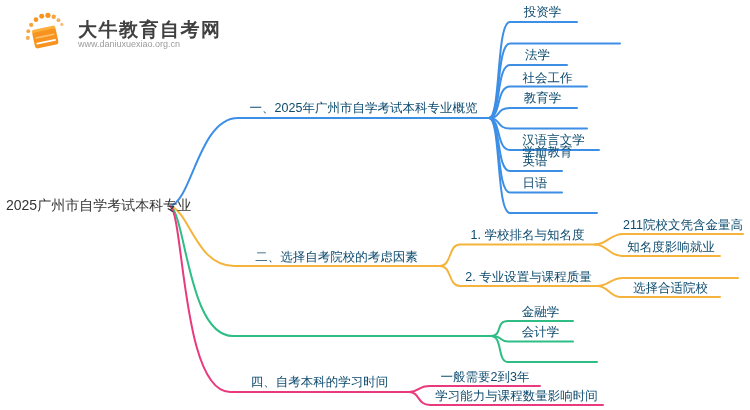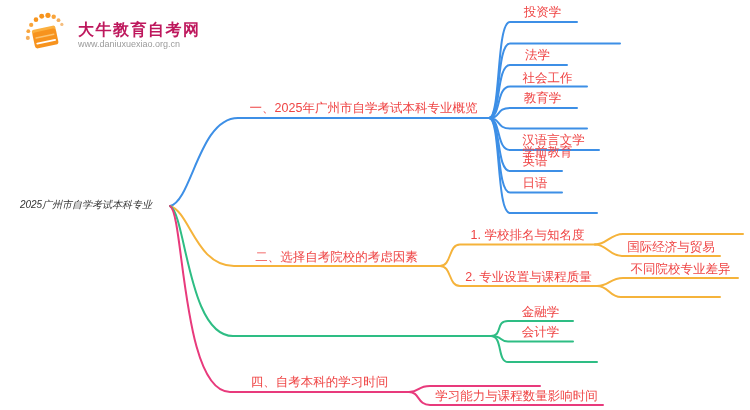--- a/index.html
+++ b/index.html
@@ -1,25 +1,25 @@
 <!DOCTYPE html>
 <html><head>
 <meta charset="utf-8">
 <style>
   html,body{margin:0;padding:0;background:#fff;}
   #canvas{position:relative;width:750px;height:410px;background:#ffffff;overflow:hidden;
           font-family:"Liberation Sans","DejaVu Sans",sans-serif;color:#3d3d3d;}
   #connectors{position:absolute;left:0;top:0;width:750px;height:410px;}
-  .node{position:absolute;white-space:nowrap;text-align:center;font-size:12.5px;line-height:16px;color:#ef4444;}
-  .root-node{font-size:10px;color:#333;font-style:italic;}
+  .node{position:absolute;white-space:nowrap;text-align:center;font-size:12.5px;line-height:16px;color:#0c4a6e;}
+  .root-node{font-size:14px;color:#333;}
   
   .logo{position:absolute;left:24px;top:12px;display:flex;align-items:center;}
   .logo-icon{width:46px;height:46px;}
   .logo-text{margin-left:8px;}
-  .logo-title{font-size:16px;font-weight:bold;color:#be185d;letter-spacing:1.5px;line-height:18px;}
+  .logo-title{font-size:19px;font-weight:bold;color:#404040;letter-spacing:1.5px;line-height:18px;}
   .logo-url{font-size:9px;color:#9b9b9b;line-height:11px;}
 </style>
 </head>
 <body>
 
 <div id="canvas">
 
   <svg id="connectors" viewBox="0 0 750 410">
 
     <g fill="none" stroke-width="2" stroke-linecap="round" stroke="#3d8fe6">
@@ -96,21 +96,23 @@
   <div class="node" style="left:508px;top:47px;width:59px;">法学</div>
   <div class="node" style="left:508px;top:71px;width:79px;font-family:Liberation Mono, monospace;">社会工作</div>
   <div class="node" style="left:508px;top:90px;width:69px;">教育学</div>
   <div class="node" style="left:508px;top:110.5px;width:79px;margin-top:33px;">学前教育</div>
   <div class="node" style="left:508px;top:132px;width:91px;">汉语言文学</div>
   <div class="node" style="left:508px;top:153px;width:54px;">英语</div>
   <div class="node" style="left:508px;top:174.5px;width:54px;">日语</div>
 
   <div class="node" style="left:460px;top:227px;width:135px;">1. 学校排名与知名度</div>
   <div class="node" style="left:460px;top:268.5px;width:137px;">2. 专业设置与课程质量</div>
-  <div class="node" style="left:622px;top:238.5px;width:98px;">国际经济与贸易</div>
-  <div class="node" style="left:623px;top:260.5px;width:115px;">不同院校专业差异</div>
+  <div class="node" style="left:623px;top:216.5px;width:120px;">211院校文凭含金量高</div>
+  <div class="node" style="left:622px;top:238.5px;width:98px;">知名度影响就业</div>
+  <div class="node" style="left:621px;top:279.5px;width:99px;">选择合适院校</div>
 
   <div class="node" style="left:508px;top:303.5px;width:65px;">金融学</div>
   <div class="node" style="left:508px;top:324px;width:65px;">会计学</div>
 
+  <div class="node" style="left:430px;top:369px;width:110px;">一般需要2到3年</div>
   <div class="node" style="left:430px;top:388px;width:173px;">学习能力与课程数量影响时间</div>
 
 </div>
 
 </body></html>

